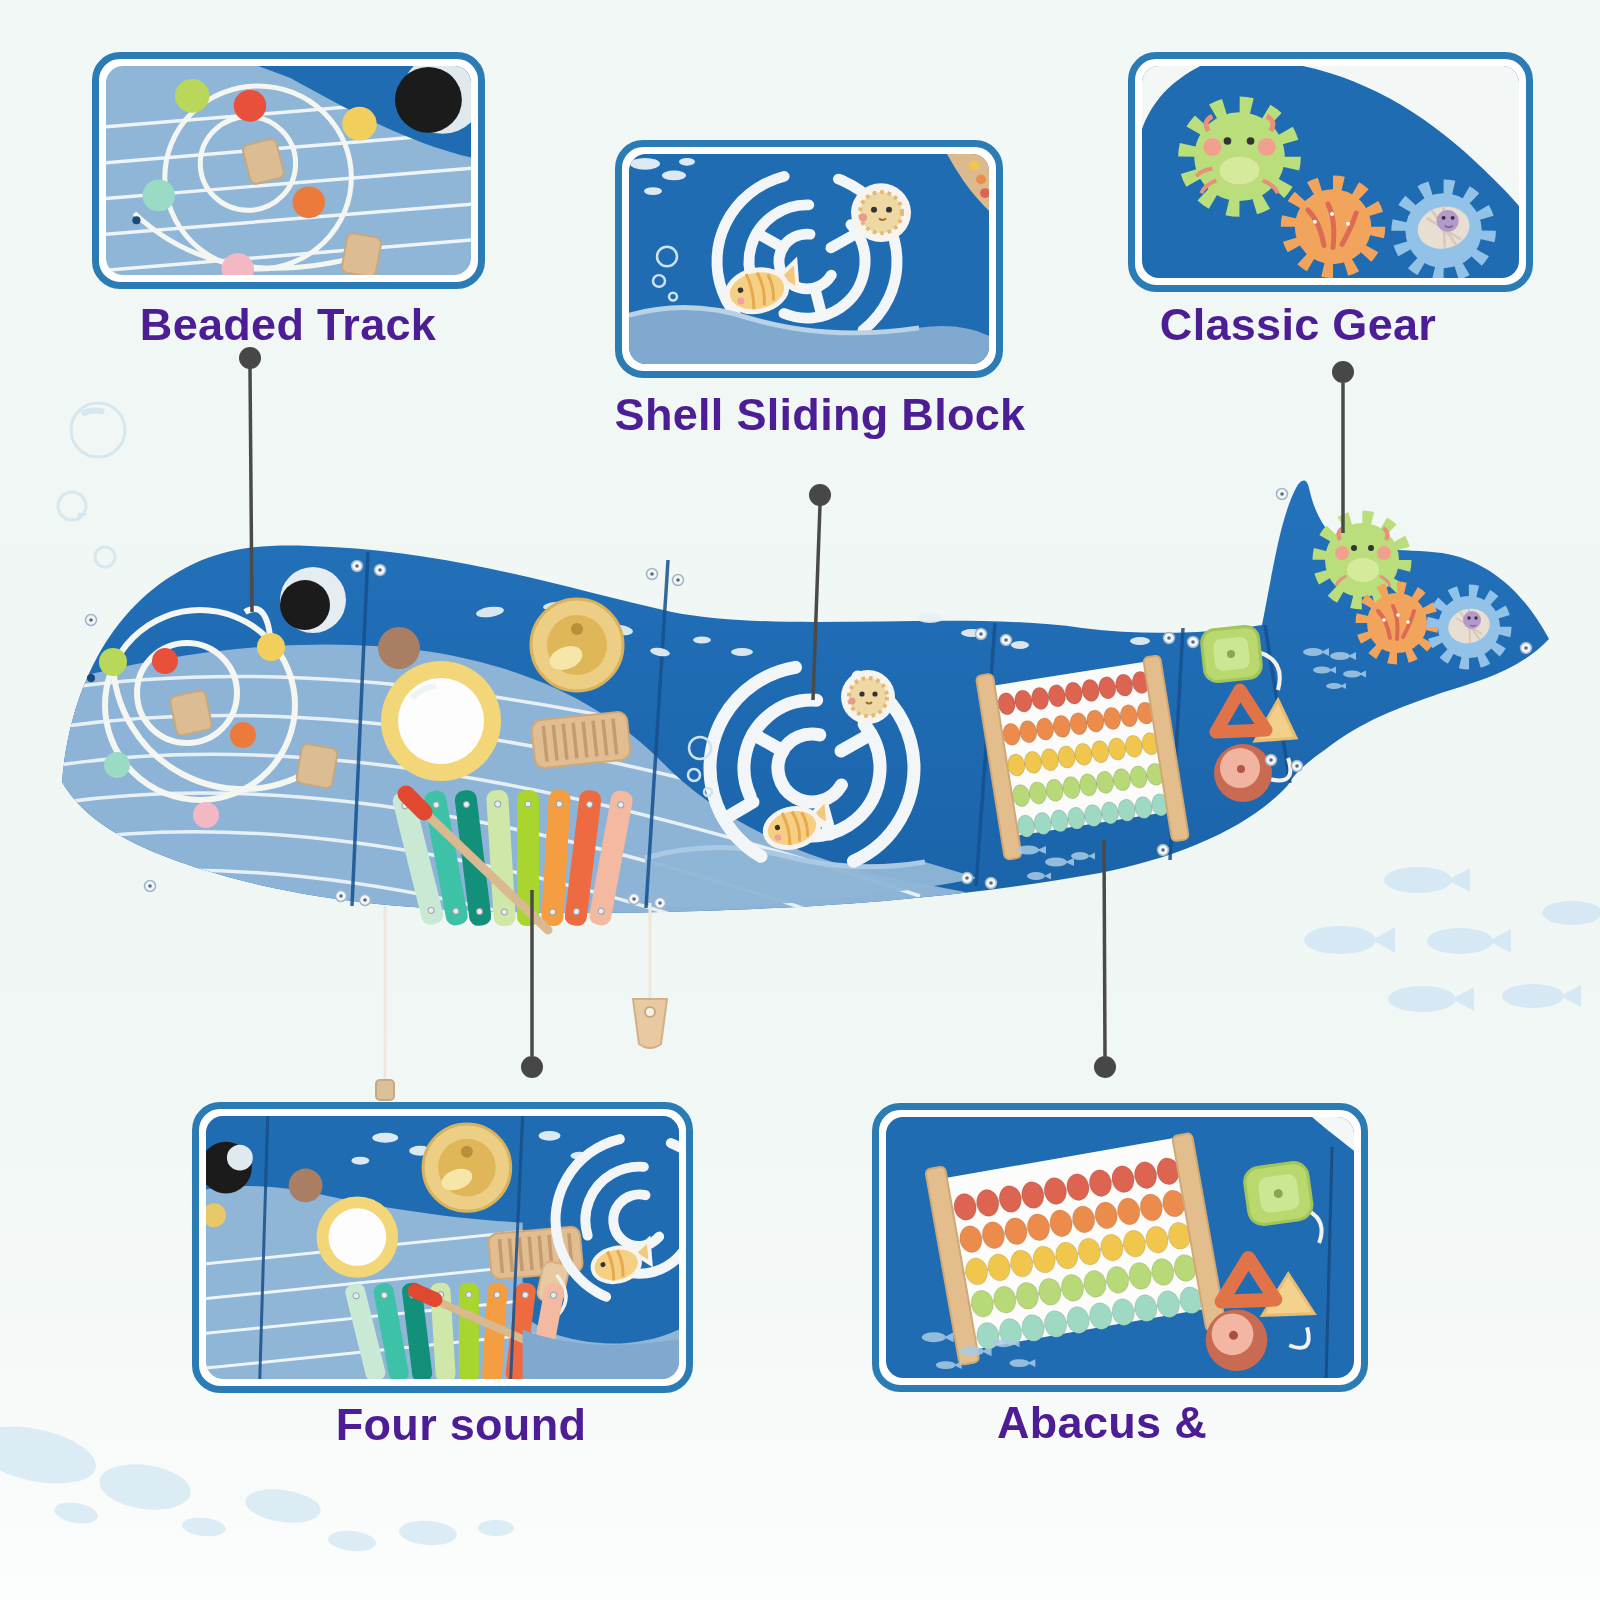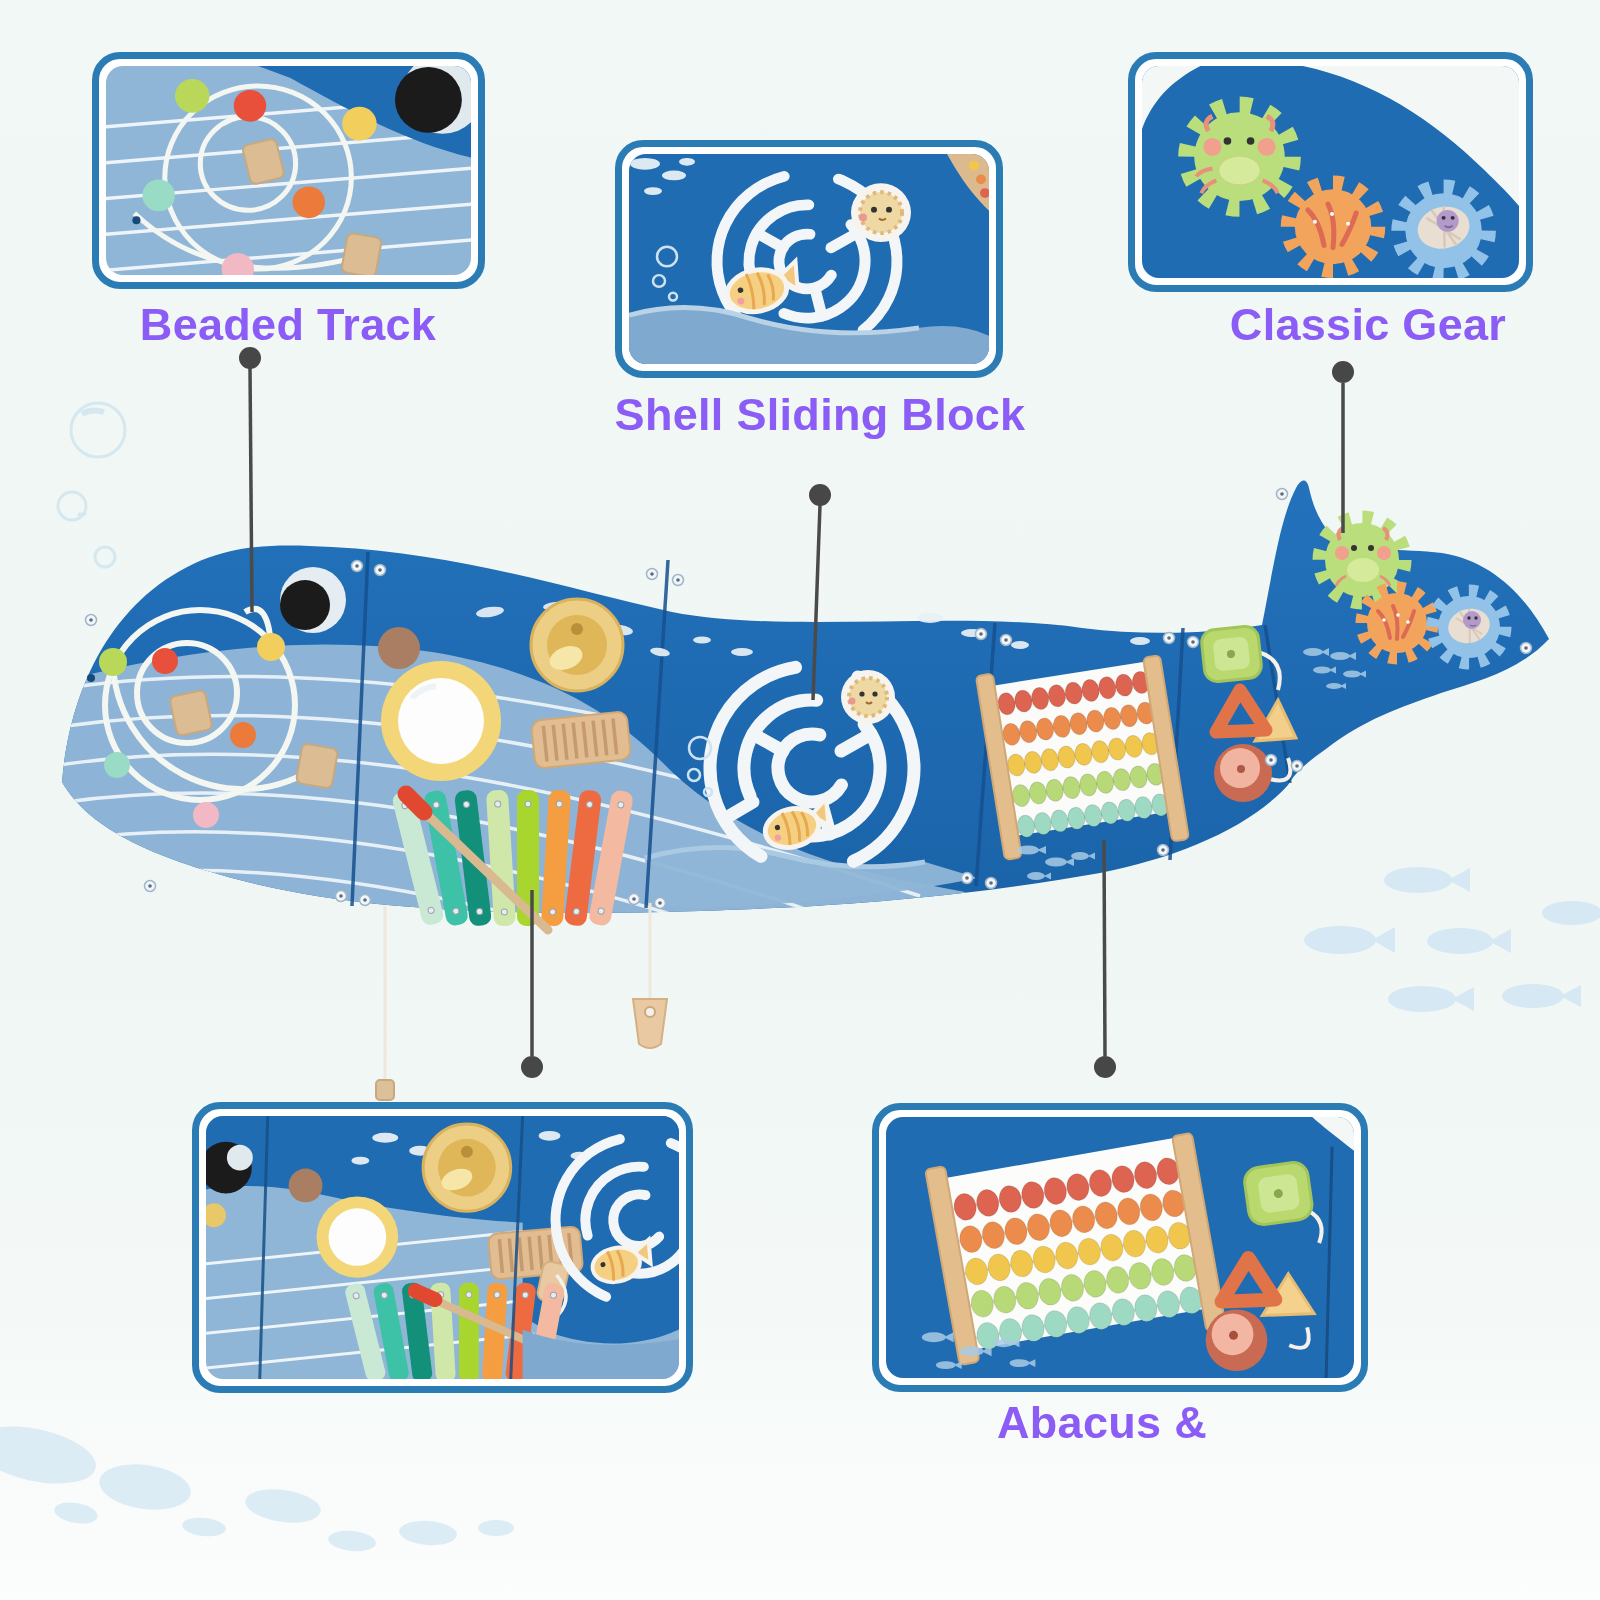--- a/index.html
+++ b/index.html
@@ -9,30 +9,30 @@
     font-family:"Liberation Sans", sans-serif;
   }
   #scene{position:absolute;left:0;top:0;width:1600px;height:1600px;}
   .callout{
     position:absolute;box-sizing:border-box;
     border:7px solid #2b7cb5;border-radius:28px;background:#ffffff;padding:7px;
   }
   .callout svg{width:100%;height:100%;display:block;border-radius:17px;}
   .callout-label{
     position:absolute;text-align:center;
-    font-weight:bold;font-size:45px;line-height:53px;color:#8b5cf6;letter-spacing:0.3px;
+    font-weight:bold;font-size:45px;line-height:53px;color:#4c1d95;letter-spacing:0.3px;
   }
   #box-beaded{left:92px;top:52px;width:393px;height:237px;}
   #box-shell{left:615px;top:140px;width:388px;height:238px;}
   #box-gear{left:1128px;top:52px;width:405px;height:240px;}
   #box-sound{left:192px;top:1102px;width:501px;height:291px;}
   #box-abacus{left:872px;top:1103px;width:496px;height:289px;}
   #label-beaded{left:88px;top:298px;width:400px;}
   #label-shell{left:610px;top:388px;width:420px;}
-  #label-gear{left:1168px;top:298px;width:400px;}
+  #label-gear{left:1098px;top:298px;width:400px;}
   #label-sound{left:211px;top:1398px;width:500px;}
   #label-abacus{left:852px;top:1396px;width:500px;}
 </style>
 </head>
 <body>
 
 <svg id="scene" viewBox="0 0 1600 1600">
   <defs>
     <linearGradient id="whaleBlue" x1="0" y1="0" x2="0" y2="1">
       <stop offset="0" stop-color="#2372bb"></stop>
@@ -713,21 +713,21 @@
       <circle cx="-13" cy="-3" r="2.5" fill="#333"></circle>
     </g>
     <path d="M318 215 Q380 240 475 225 L475 265 L318 265 Z" fill="#7fa9cf"></path>
     <g stroke="#174f86" stroke-width="3" opacity="0.85">
       <line x1="62" y1="0" x2="54" y2="265"></line>
         <line x1="318" y1="0" x2="306" y2="265"></line>
     </g>
   </svg>
 </div>
 <div class="callout-label" id="label-sound">
-  <br>
+  <span>Four sound</span><br>
 </div>
 
 <div class="callout" id="box-abacus">
   <svg viewBox="0 0 470 263" preserveAspectRatio="none">
     <rect width="470" height="263" fill="#1f6cb2"></rect>
     <path d="M428 0 L470 0 L470 34 C452 20 438 9 428 0 Z" fill="#f3f8f6"></path>
     <line x1="448" y1="30" x2="442" y2="263" stroke="#174f86" stroke-width="3"></line>
     <g transform="rotate(-10 190 130)">
       <rect x="75" y="40" width="230" height="175" fill="#fcfcfb"></rect>
       <g stroke="#d8dde0" stroke-width="3">

